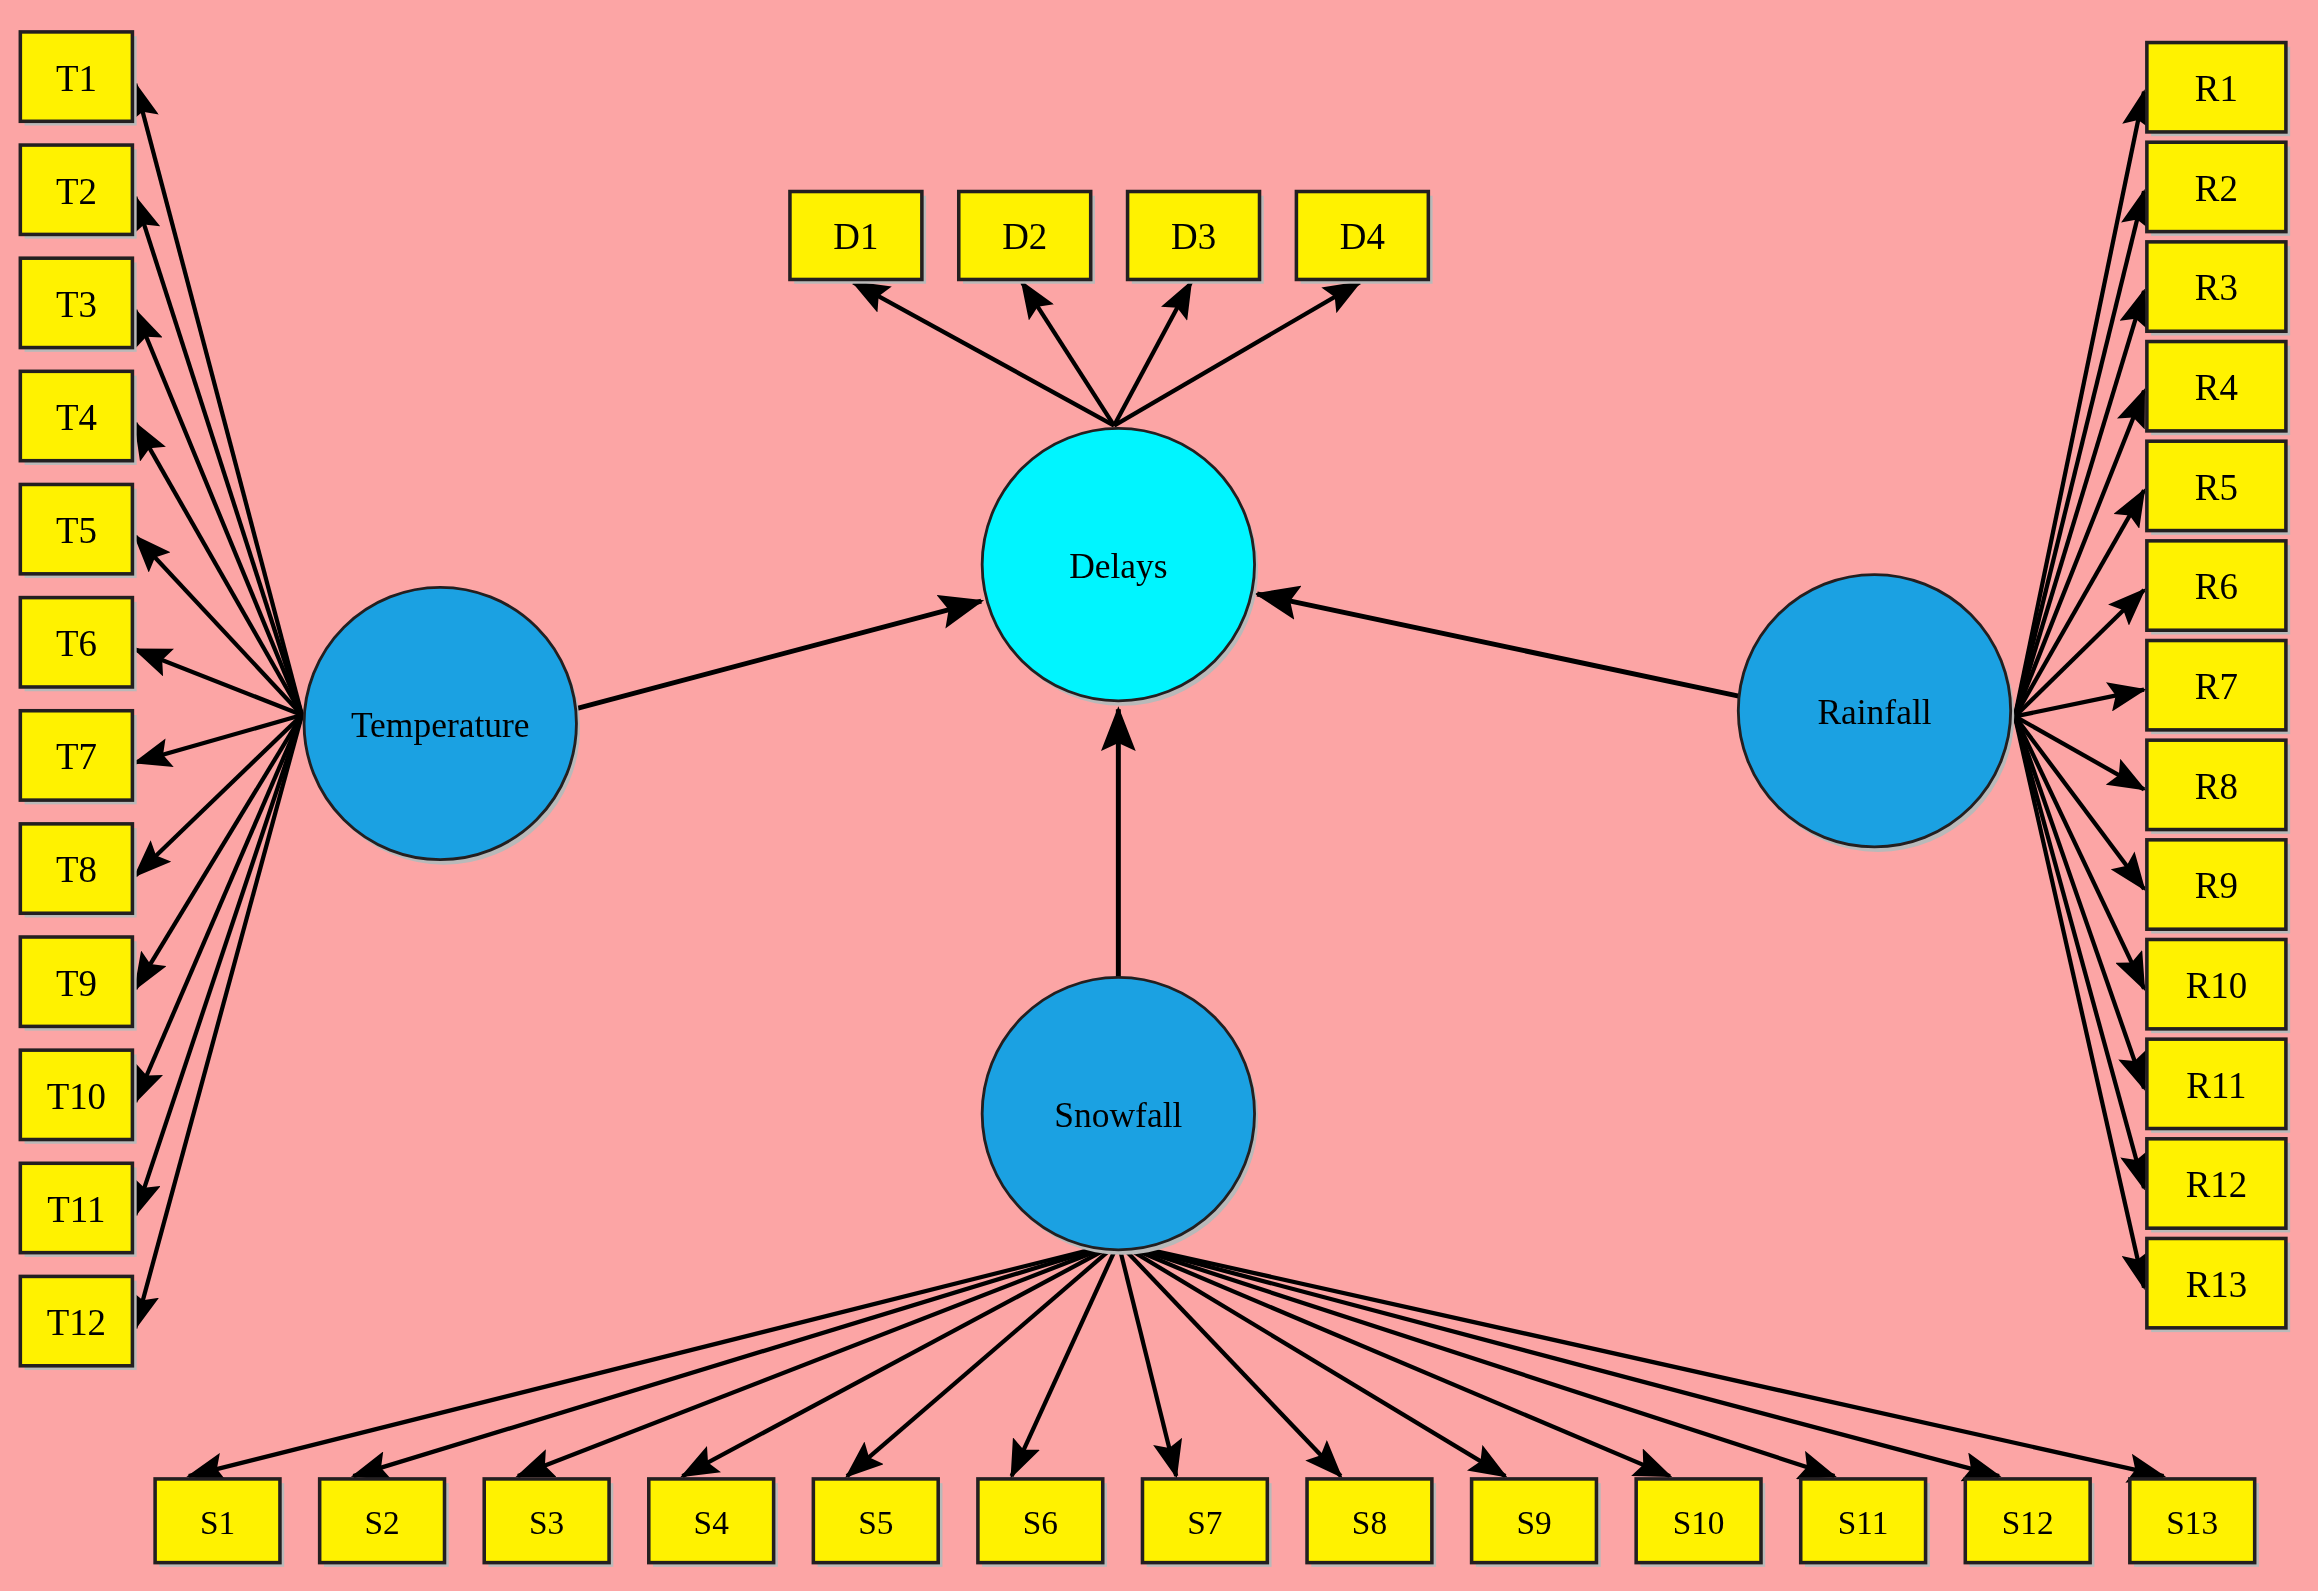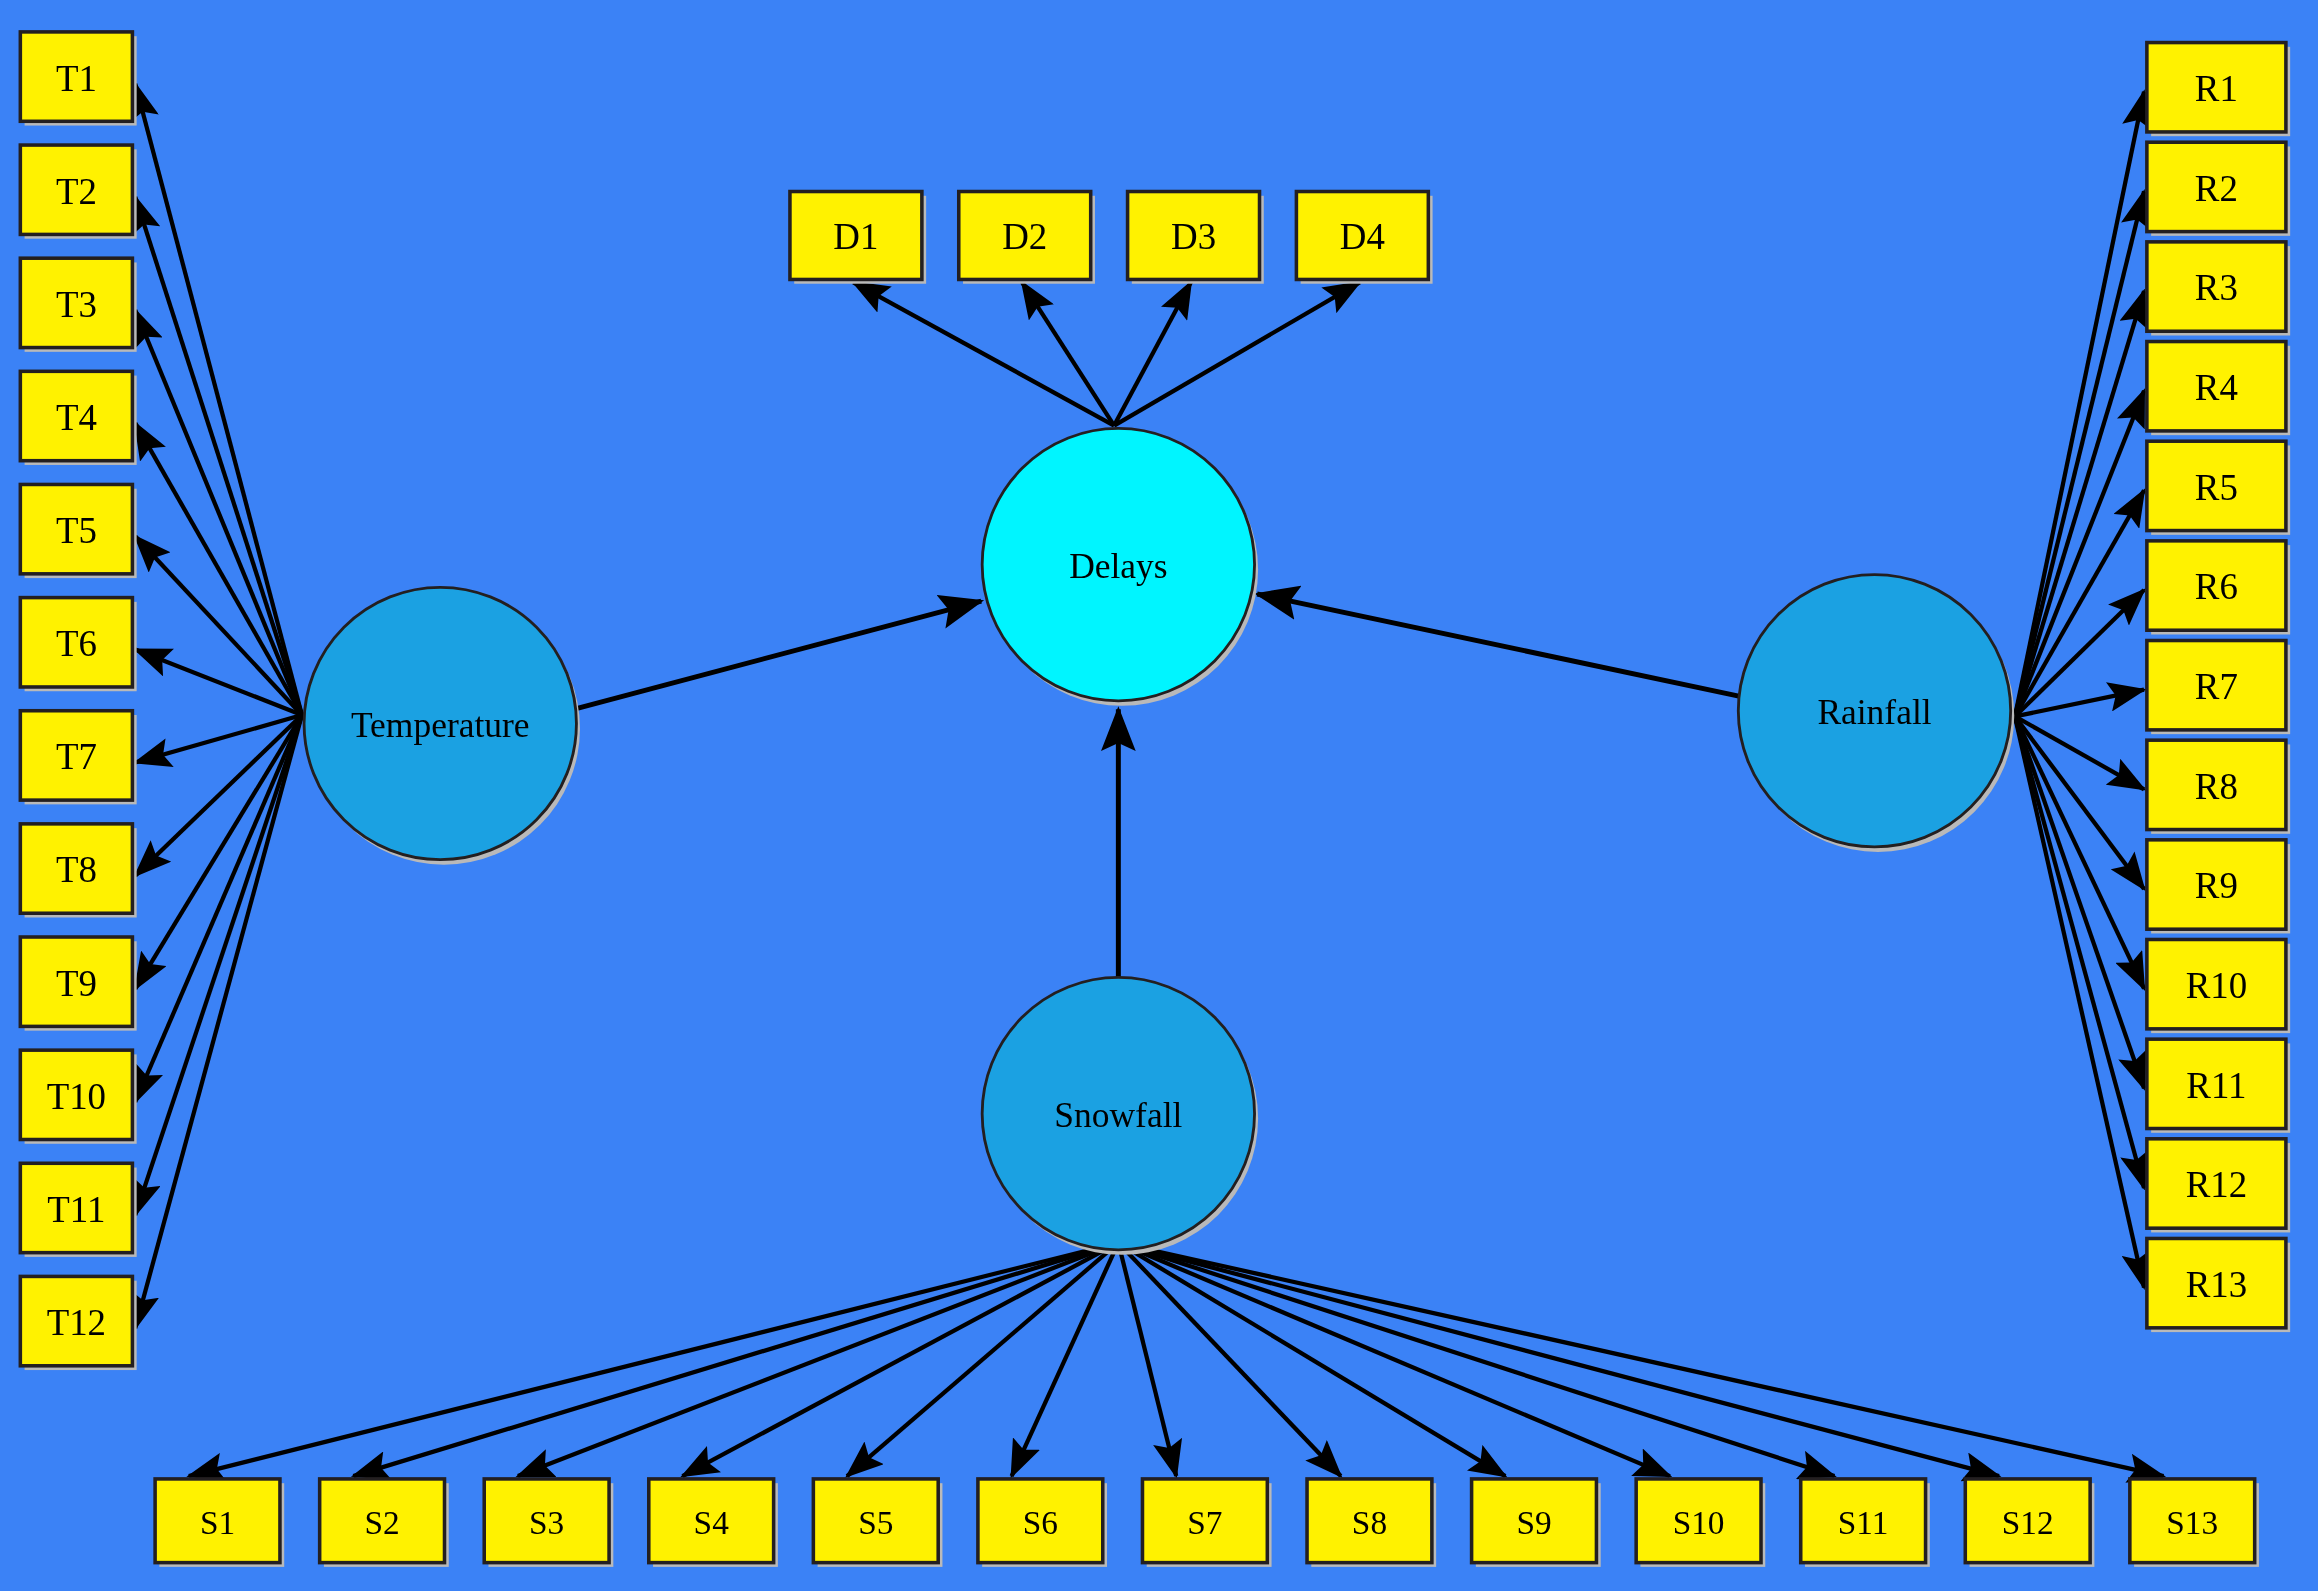--- a/index.html
+++ b/index.html
@@ -8,21 +8,21 @@
     padding: 0;
     background: #ffffff;
   }
   body {
     font-family: "Liberation Serif", "DejaVu Serif", serif;
   }
   #diagram-root {
     position: relative;
     width: 2319px;
     height: 1591px;
-    background: #3b82f6;
+    background: #fca5a5;
     overflow: hidden;
     text-decoration: underline;
   }
   svg#sem-svg {
     display: block;
     width: 2319px;
     height: 1591px;
   }
   .indicator-box {
     fill: #FFF200;

